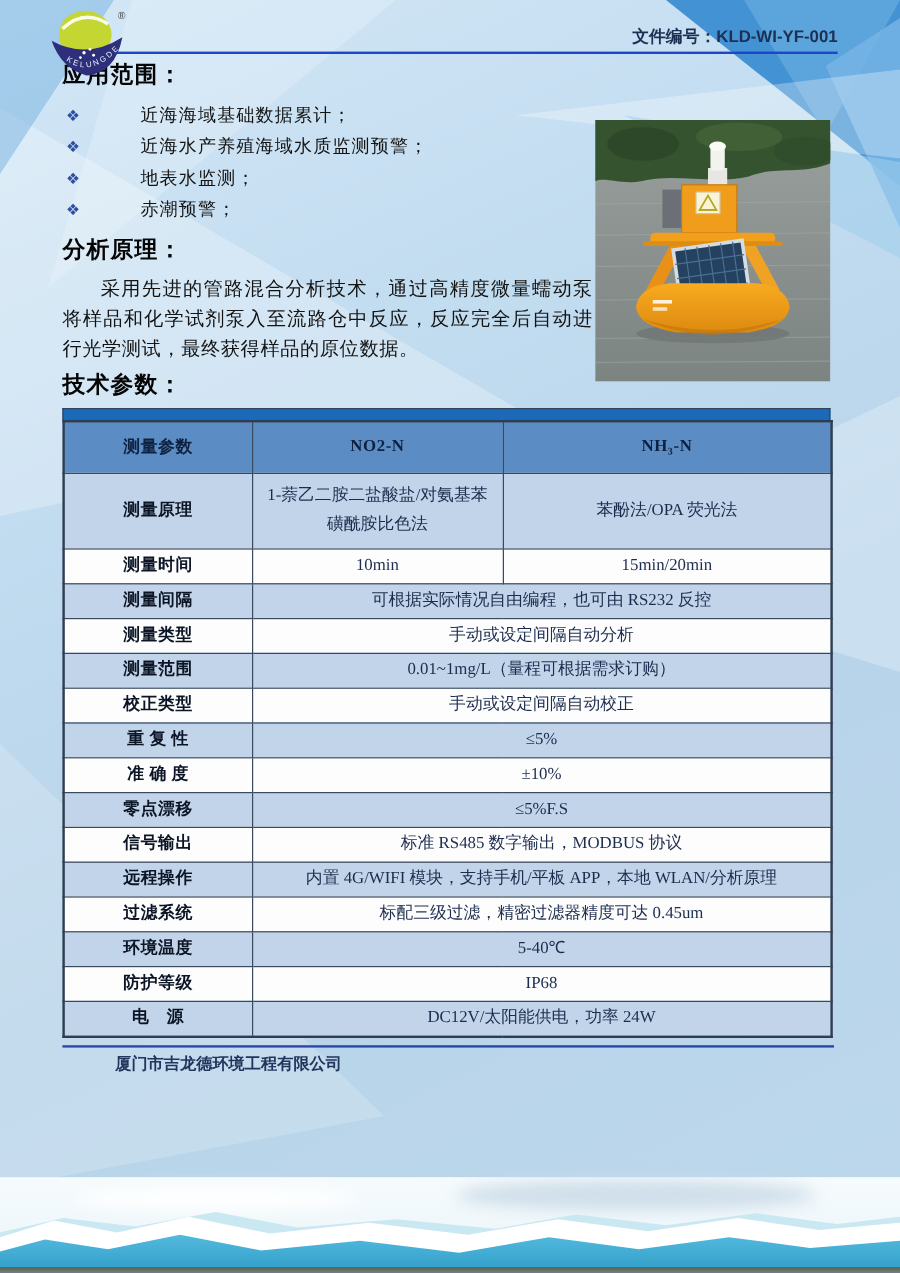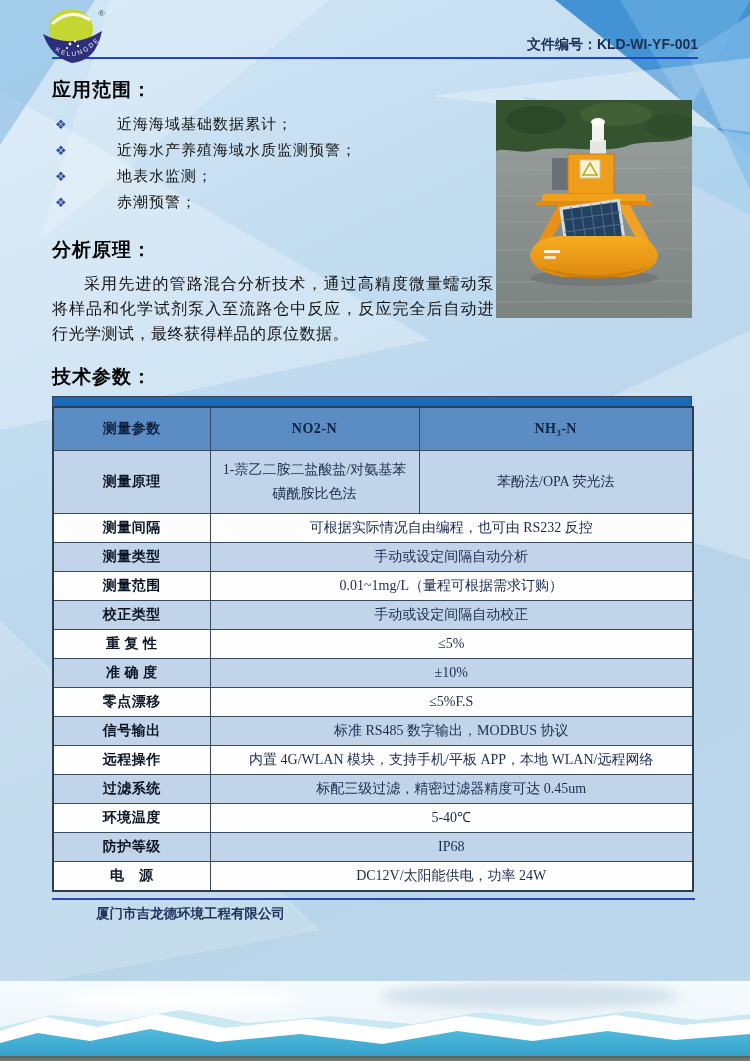--- a/index.html
+++ b/index.html
@@ -33,25 +33,25 @@
     clip-path:polygon(0 46px,7% 34px,15% 41px,24% 29px,33% 42px,44% 35px,55% 43px,64% 31px,74% 40px,84% 30px,93% 39px,100% 33px,100% 80px,0 80px); }
   .wave-snow { position:absolute; inset:0; background:#ffffff;
     clip-path:polygon(0 50px,6% 36px,13% 46px,21% 33px,30% 47px,41% 38px,52% 48px,62% 35px,72% 45px,82% 34px,91% 44px,100% 38px,100% 80px,0 80px); }
   .wave-cyan { position:absolute; inset:0; background:linear-gradient(#58bde0 55%,#2f9dc8);
     clip-path:polygon(0 62px,5% 52px,12% 60px,20% 48px,29% 61px,40% 53px,51% 63px,61% 50px,71% 60px,81% 50px,90% 59px,100% 53px,100% 80px,0 80px); }
   .shore { position:absolute; left:0; bottom:0; width:100%; height:5px;
     background:linear-gradient(#4f6055,#79827e); }
 
   
   .content { position:relative; z-index:2; padding:0 52px; }
-  .doc-no { margin-top:36px; text-align:right; font-family:"Liberation Sans",sans-serif;
+  .doc-no { margin-top:22px; text-align:right; font-family:"Liberation Sans",sans-serif;
     font-weight:bold; font-size:14px; color:#1c3054; }
   .head-rule { height:2px; background:#1d46c8; margin-top:3px; }
   h2 { font-family:"Liberation Sans",sans-serif; font-weight:bold; font-size:19px;
-    color:#050505; margin-top:18px; letter-spacing:1px; }
+    color:#050505; margin-top:4px; letter-spacing:1px; }
   .app-list { list-style:none; margin-top:12px; }
   .app-list li { display:flex; align-items:baseline; height:26px; font-size:15px; color:#141414; padding-left:3px; }
   .diamond { color:#2f4fa0; font-size:13px; width:14px; flex:none; }
   .app-text { margin-left:48px; letter-spacing:1px; }
   .principle-body { margin-top:8px; width:442px; font-size:16px; line-height:25px;
     color:#141414; text-align:justify; text-indent:2em; letter-spacing:.5px; }
 
   
   .table-wrap { margin-top:6px; width:640px; }
   .topstrip { height:10px; background:#1b69b9; border:1px solid #33435a; border-bottom:0; }
@@ -227,20 +227,25 @@
             <th>NH₃-N</th>
           </tr>
         </thead>
         <tbody>
           <tr>
             <td class="lbl">测量原理</td>
             <td>1-萘乙二胺二盐酸盐/对氨基苯磺酰胺比色法</td>
             <td>苯酚法/OPA 荧光法</td>
           </tr>
           <tr>
+            <td class="lbl">测量时间</td>
+            <td>10min</td>
+            <td>15min/20min</td>
+          </tr>
+          <tr>
             <td class="lbl">测量间隔</td>
             <td colspan="2">可根据实际情况自由编程，也可由 RS232 反控</td>
           </tr>
           <tr>
             <td class="lbl">测量类型</td>
             <td colspan="2">手动或设定间隔自动分析</td>
           </tr>
           <tr>
             <td class="lbl">测量范围</td>
             <td colspan="2">0.01~1mg/L（量程可根据需求订购）</td>
@@ -260,21 +265,21 @@
           <tr>
             <td class="lbl">零点漂移</td>
             <td colspan="2">≤5%F.S</td>
           </tr>
           <tr>
             <td class="lbl">信号输出</td>
             <td colspan="2">标准 RS485 数字输出，MODBUS 协议</td>
           </tr>
           <tr>
             <td class="lbl">远程操作</td>
-            <td colspan="2">内置 4G/WLAN 模块，支持手机/平板 APP，本地 WLAN/远程网络</td>
+            <td colspan="2">内置 4G/WIFI 模块，支持手机/平板 APP，本地 WLAN/分析原理</td>
           </tr>
           <tr>
             <td class="lbl">过滤系统</td>
             <td colspan="2">标配三级过滤，精密过滤器精度可达 0.45um</td>
           </tr>
           <tr>
             <td class="lbl">环境温度</td>
             <td colspan="2">5-40℃</td>
           </tr>
           <tr>

